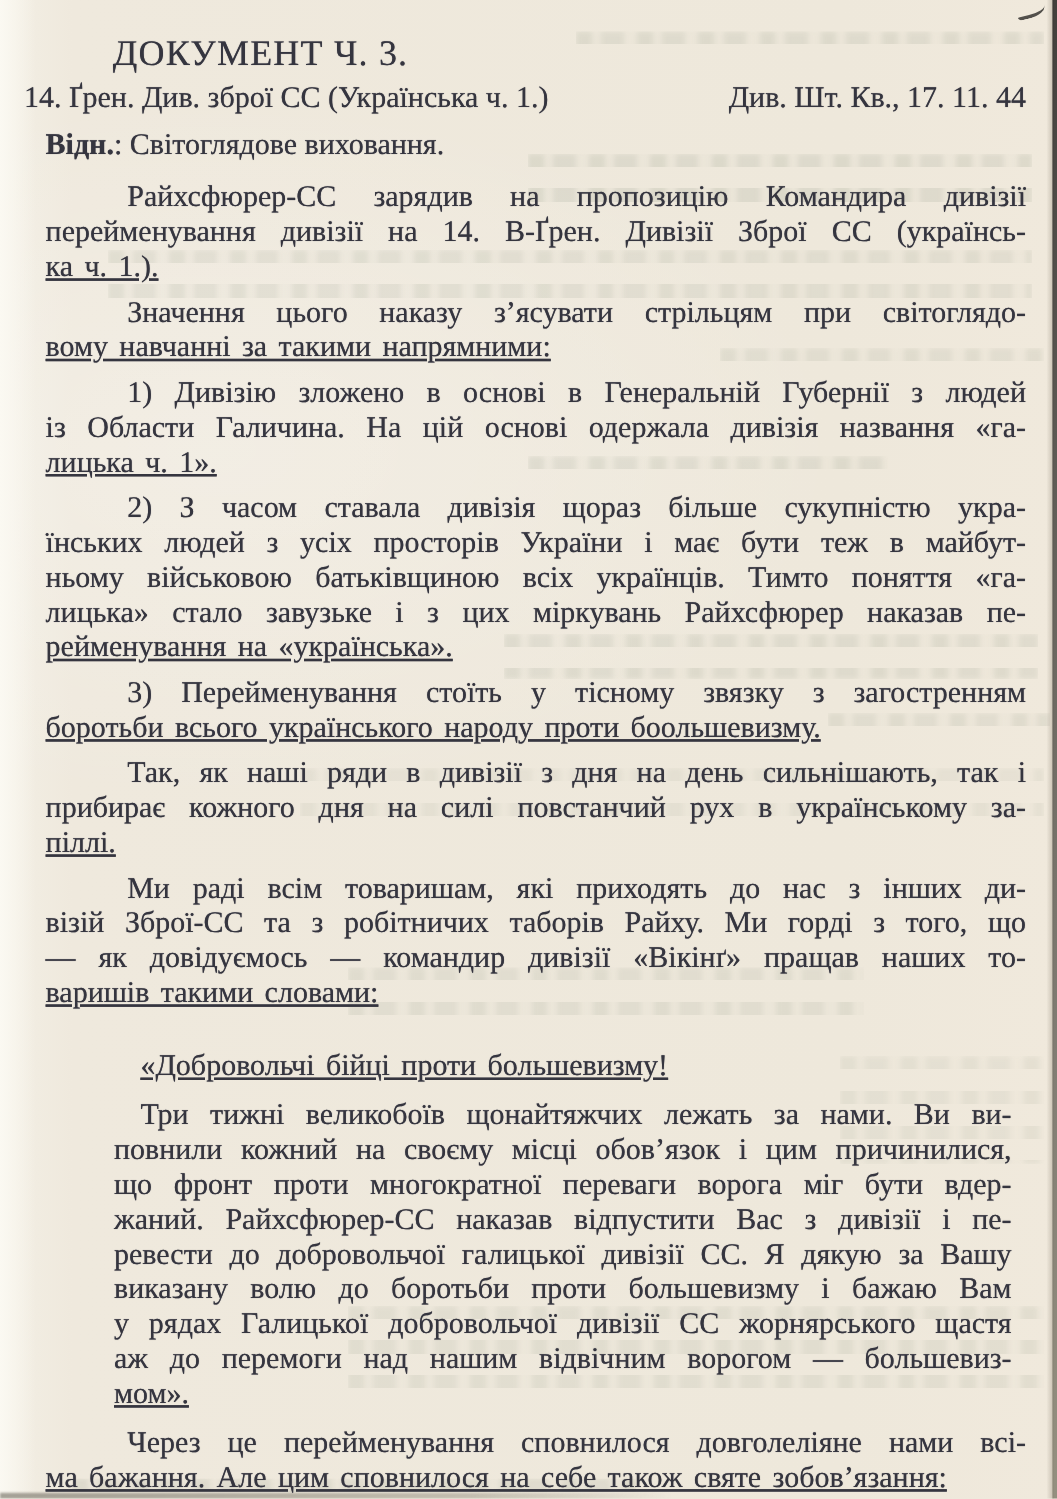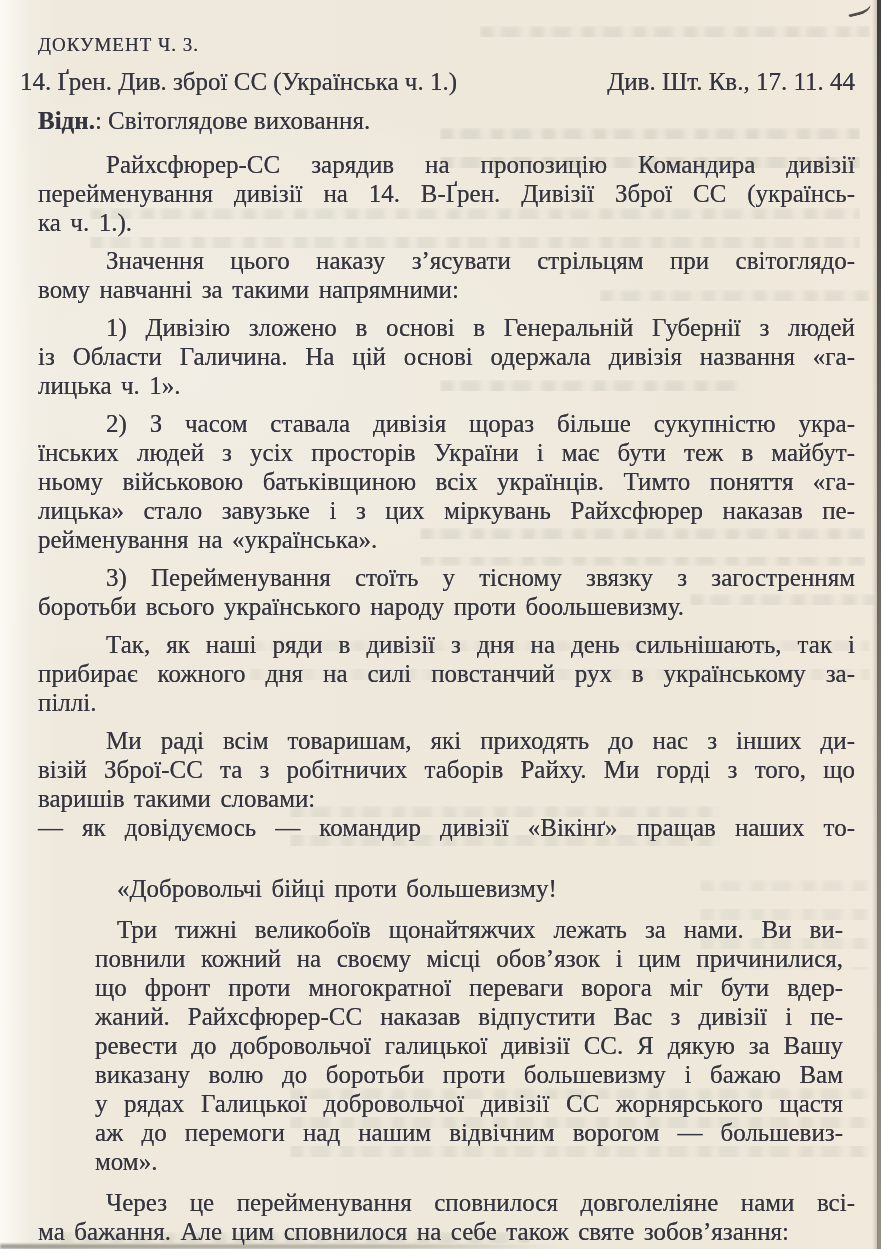--- a/index.html
+++ b/index.html
@@ -18,39 +18,40 @@
     background:
       radial-gradient(ellipse 900px 500px at 20% 30%, rgba(255,255,255,.22), rgba(255,255,255,0) 60%),
       linear-gradient(90deg, #f3efe5 0px, #efe9dd 60px, #eee8db 700px, #f0e9dc 881px);
     color: #35353f;
     font-size: 25px;
     line-height: 29px;
   }
   .content { position: relative; z-index: 2; text-shadow: 0 0 .6px rgba(53,53,66,.85); }
 
   .title {
-    font-size: 19px;
+    margin-left: 56px;
+    font-size: 30px;
     letter-spacing: 1px;
   }
   .docline {
     display: flex;
     justify-content: space-between;
     margin: 8px 0 0 -18px;
     white-space: nowrap;
     gap: 38px;
   }
   .subject { margin-top: 10px; }
   .subject .lbl { font-weight: bold; text-align: center; }
 
   .doc-body { margin-top: 15px; }
   .doc-body > :first-child { margin-top: 0; }
   .para { margin-top: 9px; }
   .line { text-align: justify; text-align-last: justify; word-spacing: .13em; }
   .line.first { text-indent: 68px; }
-  .line.last { text-align-last: left; }
+  .line.last { text-align-last: left; text-decoration: underline; }
 
   .quote { margin: 32px 0 0 57px; padding-right: 12px; }
   .quote .line.first { text-indent: 22px; }
   .qpara + .qpara { margin-top: 12px; }
   .quote + .para { margin-top: 12px; }
 
   .center-line { margin-top: 2px; text-align: center; word-spacing: .5em; }
 
   
   .artifact { position: absolute; pointer-events: none; z-index: 1; }
@@ -163,22 +164,22 @@
           <div class="line last">боротьби всього українського народу проти боольшевизму.</div>
         </div>
         <div class="para">
           <div class="line first">Так, як наші ряди в дивізії з дня на день сильнішають, так і</div>
           <div class="line">прибирає кожного дня на силі повстанчий рух в українському за-</div>
           <div class="line last">піллі.</div>
         </div>
         <div class="para">
           <div class="line first">Ми раді всім товаришам, які приходять до нас з інших ди-</div>
           <div class="line">візій Зброї-СС та з робітничих таборів Райху. Ми горді з того, що</div>
+          <div class="line">— як довідуємось — командир дивізії «Вікінґ» пращав наших то-</div>
           <div class="line last">варишів такими словами:</div>
-          <div class="line">— як довідуємось — командир дивізії «Вікінґ» пращав наших то-</div>
         </div>
         <div class="quote">
           <div class="qpara">
             <div class="line first last">«Добровольчі бійці проти большевизму!</div>
           </div>
           <div class="qpara">
             <div class="line first">Три тижні великобоїв щонайтяжчих лежать за нами. Ви ви-</div>
             <div class="line">повнили кожний на своєму місці обов’язок і цим причинилися,</div>
             <div class="line">що фронт проти многократної переваги ворога міг бути вдер-</div>
             <div class="line">жаний. Райхсфюрер-СС наказав відпустити Вас з дивізії і пе-</div>

